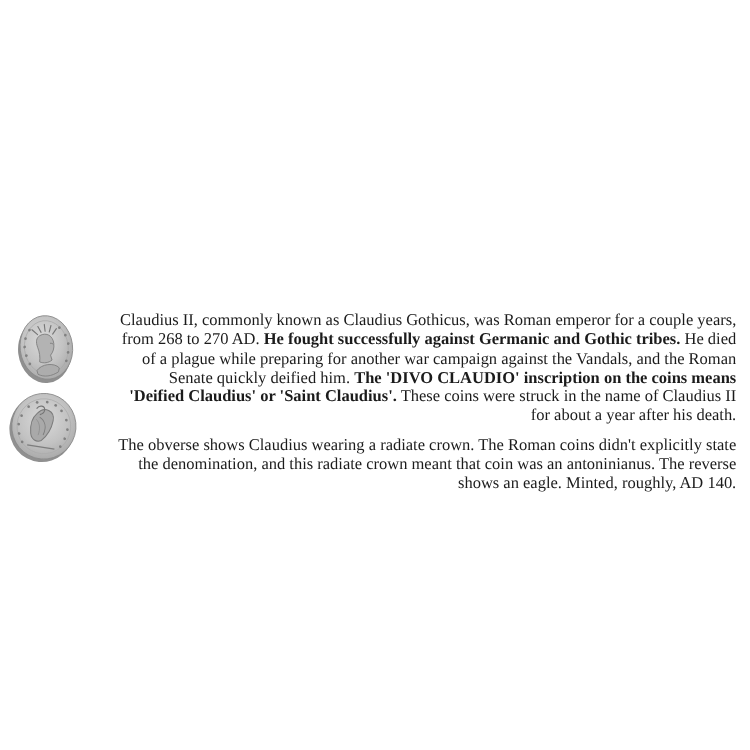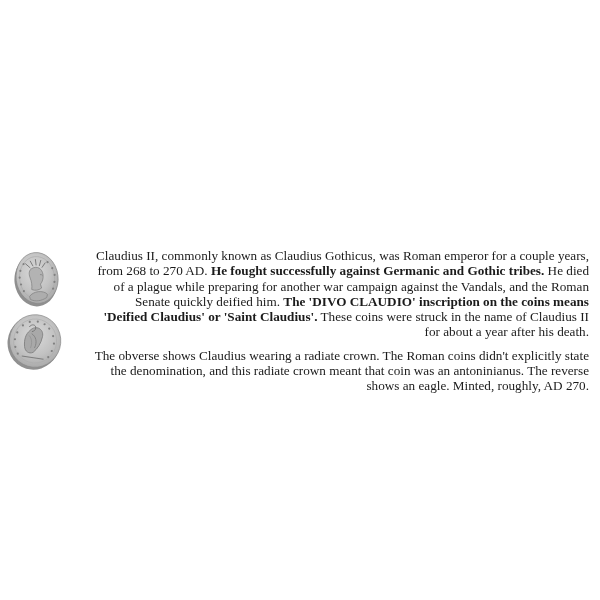--- a/index.html
+++ b/index.html
@@ -136,16 +136,16 @@
         <circle cx="22" cy="10.5" r="1.1"></circle>
           <circle cx="30" cy="9.5" r="1.1"></circle>
           <circle cx="37" cy="11.5" r="1.1"></circle>
       </g>
     </g>
   </svg>
 
 
   <div class="article">
       <p><span>Claudius II, commonly known as Claudius Gothicus, was Roman emperor for a couple years, from 268 to 270 AD. </span><b>He fought successfully against Germanic and Gothic tribes.</b><span> He died of a plague while preparing for another war campaign against the Vandals, and the Roman Senate quickly deified him. </span><b>The 'DIVO CLAUDIO' inscription on the coins means 'Deified Claudius' or 'Saint Claudius'.</b><span> These coins were struck in the name of Claudius II for about a year after his death.</span></p>
-      <p><span>The obverse shows Claudius wearing a radiate crown. The Roman coins didn't explicitly state the denomination, and this radiate crown meant that coin was an antoninianus. The reverse shows an eagle. Minted, roughly, AD 270.</span></p>
+      <p><span>The obverse shows Claudius wearing a radiate crown. The Roman coins didn't explicitly state the denomination, and this radiate crown meant that coin was an antoninianus. The reverse shows an eagle. Minted, roughly, AD 140.</span></p>
     </div>
 
 </div>
 
 </body></html>

